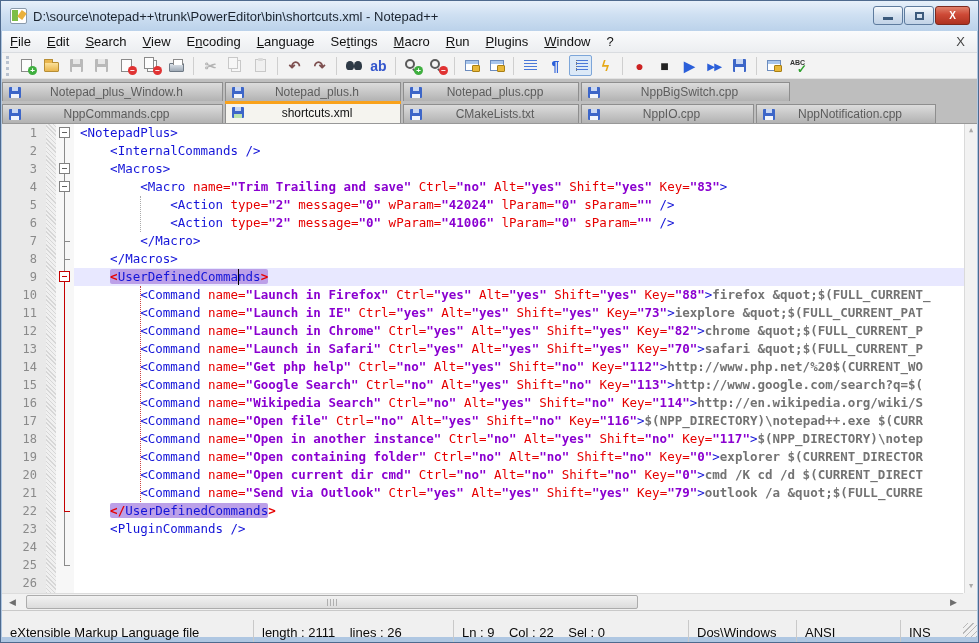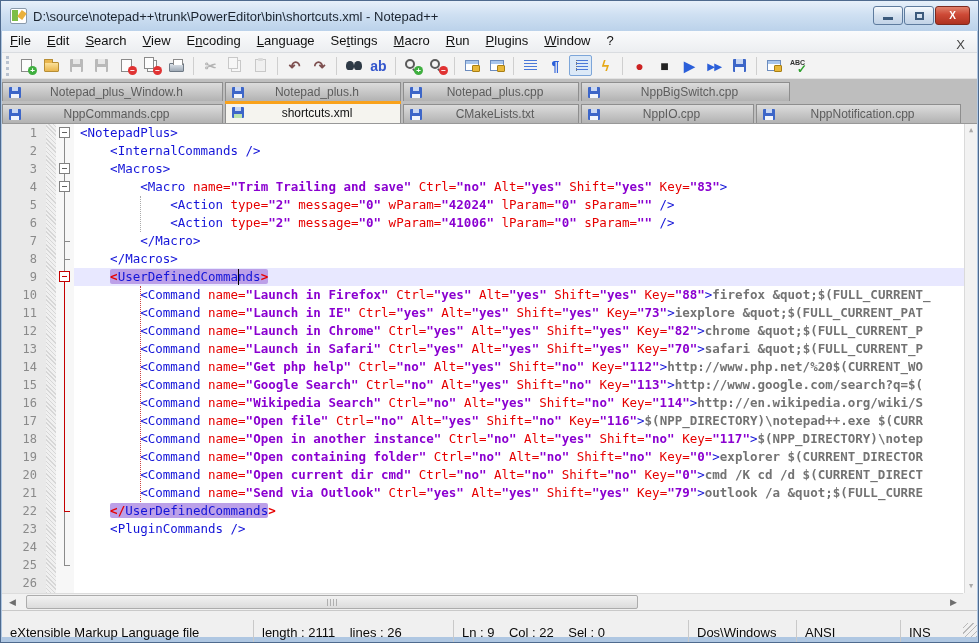--- a/index.html
+++ b/index.html
@@ -16,21 +16,21 @@
   .winbtns{position:absolute;right:8px;top:5px;display:flex;gap:1px;}
   .wbtn{width:30px;height:19px;border:1px solid #5E7B9E;border-radius:3px;
     background:linear-gradient(#F7FAFD,#D5E1EF 50%,#C2D3E7);display:flex;align-items:center;justify-content:center;
     color:#33506F;font-size:10px;font-weight:bold;}
   .wbtn .dash{width:10px;height:3px;background:#3C5A7C;margin-top:6px;}
   .wbtn .boxg{width:9px;height:8px;border:2px solid #3C5A7C;background:transparent;}
   .wbtn.close{width:35px;background:linear-gradient(#E0816B,#CD4936 45%,#AE3220);border-color:#7E2A1E;color:#fff;}
   
   .menubar{position:absolute;left:1px;top:30px;right:1px;height:22px;
     background:linear-gradient(#FAFBFC,#ECEEF1);border-bottom:1px solid #D9DCE0;
-    display:flex;align-items:flex-end;font-size:13px;color:#111;}
+    display:flex;align-items:center;font-size:13px;color:#111;}
   .mitem{padding:0 8px;line-height:22px;}
   .menu-x{margin-left:auto;padding:0 12px;color:#444;font-size:13px;}
   
   .toolbar{position:absolute;left:1px;top:52px;right:1px;height:26px;background:#F3F3F3;
     border-bottom:1px solid #E2E2E2;display:flex;align-items:center;padding-left:2px;}
   .grip{width:3px;height:20px;border-left:3px dotted #B9C2CF;margin:0 5px 0 2px;}
   .tb{width:23px;height:21px;position:relative;display:flex;align-items:center;justify-content:center;margin:0 1px;border:1px solid transparent;}
   .tb.disabled{opacity:.4;filter:grayscale(1);}
   .tb.pressed{background:#DCE9F7;border:1px solid #7DA6D9;border-radius:2px;}
   .tsep{width:1px;height:18px;background:#CFCFCF;margin:0 4px;}
@@ -71,21 +71,21 @@
   .tab .flop{width:12px;height:11px;background:#3D66C8;border-radius:1px;margin:0 4px 0 6px;position:relative;flex:0 0 auto;}
   .tab .flop::before{content:"";position:absolute;left:3px;top:0;width:6px;height:4px;background:#C9D7F2;}
   .tab .flop::after{content:"";position:absolute;left:2px;bottom:0;width:8px;height:4px;background:#F2F5FB;}
   .tab .tlabel{flex:1;text-align:center;padding-right:14px;white-space:nowrap;overflow:hidden;}
   .tab.active{margin-top:0;height:22px;background:#F5F4EF;color:#111;border-color:#8E8E8E;}
   .tab.active::before{content:"";position:absolute;left:-1px;right:-1px;top:-1px;height:3px;background:var(--c-orange);}
   .tab.active .flop::after{background:#BBE3B0;}
   .r1 .tab:nth-child(1){width:221px;}.r1 .tab:nth-child(2){width:176px;}.r1 .tab:nth-child(3){width:176px;}
   .r1 .tab:nth-child(4){width:209px;}.r1 .tab:nth-child(5){width:174px;}
   .r2 .tab:nth-child(1){width:221px;}.r2 .tab:nth-child(2){width:176px;}.r2 .tab:nth-child(3){width:176px;}
-  .r2 .tab:nth-child(4){width:173px;}.r2 .tab:nth-child(5){width:205px;}
+  .r2 .tab:nth-child(4){width:173px;}.r2 .tab:nth-child(5){width:180px;}
   
   .editor{position:absolute;left:1px;top:122px;right:1px;height:470px;background:#fff;border-top:1px solid #989898;
     font-family:"DejaVu Sans Mono","Liberation Mono",monospace;font-size:12.5px;}
   .nums{position:absolute;left:0;top:0;bottom:0;width:44px;background:#E9E9E9;color:#8A8A8A;
     font-size:12px;text-align:right;}
   .nums div{height:18px;line-height:18px;padding-right:9px;}
   .hatch{position:absolute;left:44px;top:0;bottom:0;width:10px;background:#F0F0F0;
     background-image:repeating-linear-gradient(45deg,#D7D7D7 0 1px,transparent 1px 3px);}
   .foldm{position:absolute;left:54px;top:0;bottom:0;width:18px;background:#F7F7F7;}
   .fline{position:absolute;width:1px;background:#8A8A8A;left:8px;}

